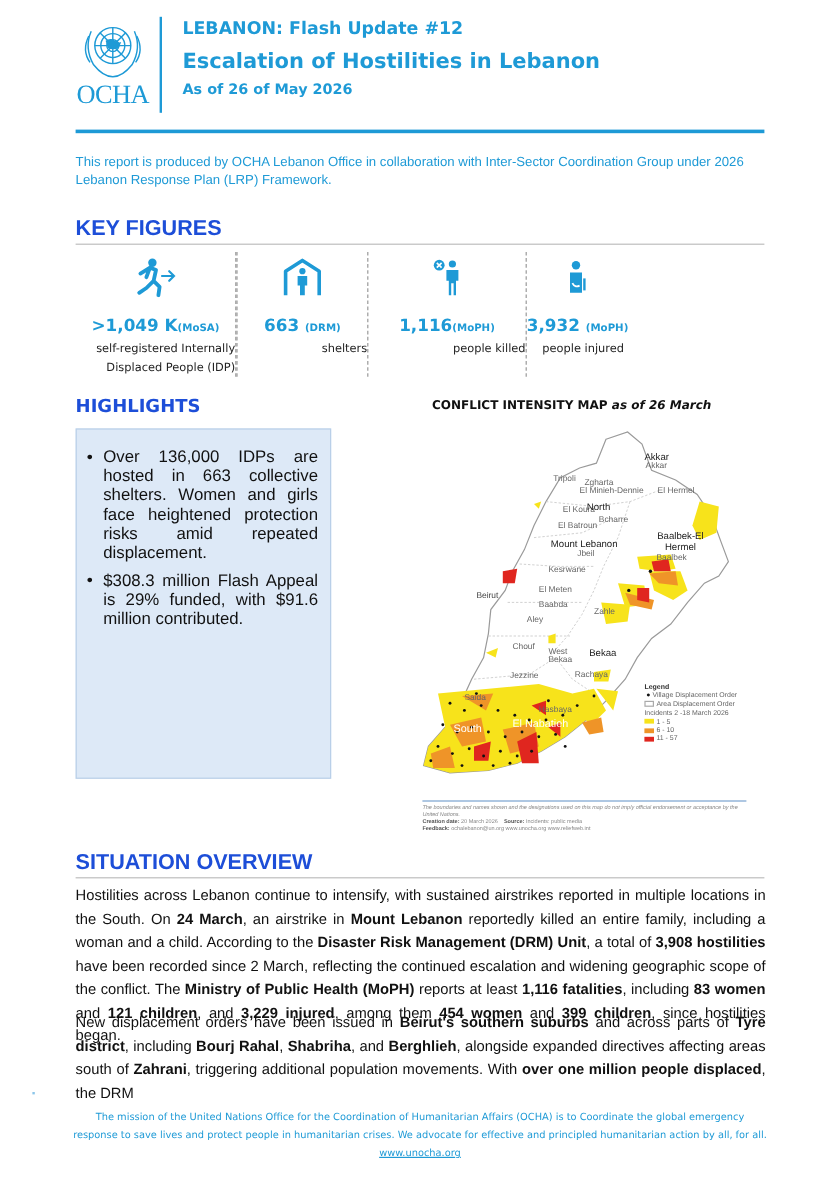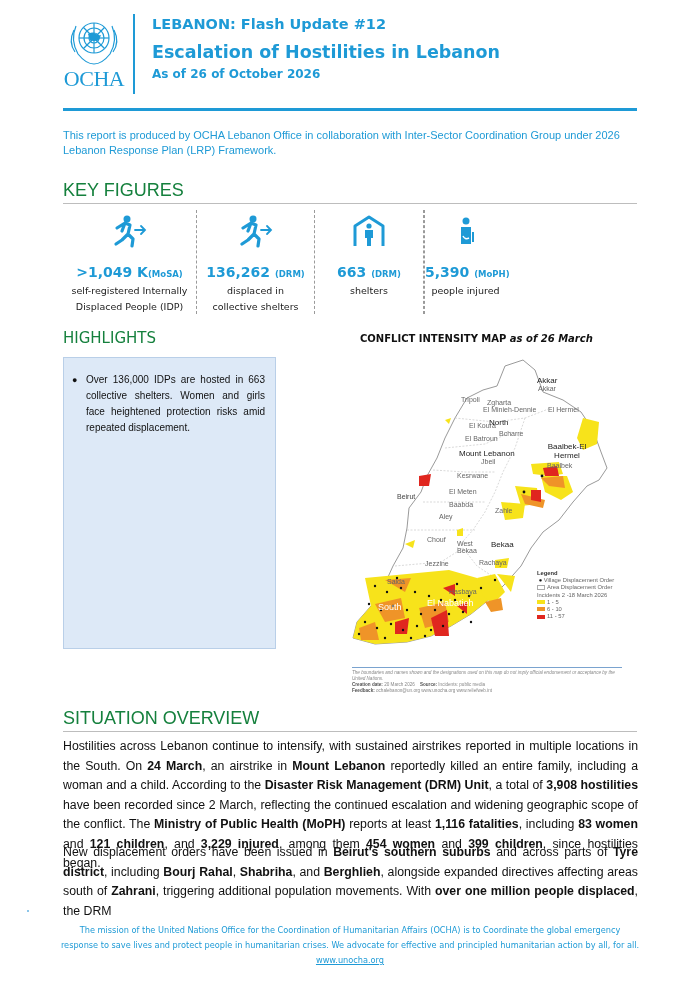--- a/index.html
+++ b/index.html
@@ -8,34 +8,34 @@
   .logo { position:absolute; left:60px; top:10px; width:68px; height:78px; }
   .logo-emblem { position:absolute; left:6px; top:2px; width:56px; height:56px; }
   .logo-text { position:absolute; left:0; top:56px; width:68px; text-align:center; font-family:Liberation Serif, serif; font-size:22px; color:#1e9ad6; letter-spacing:-0.5px; }
   .header-rule { position:absolute; left:133px; top:14px; width:2px; height:80px; background:#1e9ad6; }
   .h-kicker { position:absolute; left:152px; top:16px; font-family:"DejaVu Sans", sans-serif; font-weight:bold; font-size:14.5px; color:#1e9ad6; }
   .h-title { position:absolute; left:152px; top:42px; font-family:"DejaVu Sans", sans-serif; font-weight:bold; font-size:17.5px; color:#1e9ad6; }
   .h-date { position:absolute; left:152px; top:67px; font-family:"DejaVu Sans", sans-serif; font-weight:bold; font-size:12px; color:#1e9ad6; }
   .top-bar { position:absolute; left:63px; top:108px; width:574px; height:3px; background:#1e9ad6; }
   .intro { position:absolute; left:63px; top:128px; width:578px; font-size:11px; line-height:15px; color:#1e9ad6; }
   
-  .section-title { position:absolute; left:63px; font-family:"Liberation Sans", sans-serif; font-weight:normal; font-size:18px; color:#15803d; }
+  .section-title { position:absolute; left:63px; font-family:"Liberation Sans", sans-serif; font-weight:bold; font-size:18px; color:#1d4ed8; }
   .section-rule { position:absolute; left:63px; width:574px; height:1px; background:#bdbdbd; }
   
   .kf-row { position:absolute; left:63px; top:210px; width:574px; height:104px; display:flex; }
   .kf { position:relative; height:104px; text-align:center; }
   .kf-sep { width:0; border-left:1px dashed #9a9a9a; height:104px; }
   .kf-icon { height:38px; display:flex; justify-content:center; align-items:center; margin-top:2px; }
   .kf-value { font-family:"DejaVu Sans", sans-serif; font-weight:bold; font-size:14px; color:#1e9ad6; margin-top:14px; white-space:nowrap; }
   .kf-src { font-size:8.5px; font-weight:bold; }
-  .kf-label { font-family:"DejaVu Sans", sans-serif; font-size:9.5px; color:#222; line-height:16px; margin-top:3px; }
+  .kf-label { font-family:"DejaVu Sans", sans-serif; font-size:9.5px; color:#222; line-height:16px; margin-top:3px;text-align:right; }
   
   .hl-box { position:absolute; left:63px; top:357px; width:213px; height:292px; background:#dde9f7; border:1px solid #b9cfe8; box-sizing:border-box; }
   .hl-list { list-style:none; margin:0; padding:14px 10px 0 8px; }
-  .hl-item { position:relative; padding-left:14px; font-size:10px; line-height:16px; text-align:justify; margin-bottom:7px; color:#111; }
+  .hl-item { position:relative; padding-left:14px; font-size:14px; line-height:16px; text-align:justify; margin-bottom:7px; color:#111; }
   .hl-item::before { content:"●"; position:absolute; left:0; top:0; font-size:9px; }
   
   .map-title { position:absolute; left:360px; top:333px; font-family:"DejaVu Sans", sans-serif; font-weight:bold; font-size:10px; color:#111; }
   .map-title i { font-style:italic; }
   .map-wrap { position:absolute; left:345px; top:352px; width:300px; height:300px; }
   .map-label { position:absolute; font-size:7px; color:#666; white-space:nowrap; }
   .map-label.gov { font-size:8px; color:#222; }
   .legend { position:absolute; left:537px; top:570px; font-size:5.8px; color:#666; line-height:7.2px; }
   .legend-title { color:#333; font-weight:bold; }
   .sw { display:inline-block; width:8px; height:4px; margin-right:2px; vertical-align:middle; }
@@ -66,83 +66,85 @@
       <path d="M10 14 Q4 28 12 42 Q20 52 28 52 Q36 52 44 42 Q52 28 46 14"></path>
       <path d="M8 18 Q2 30 9 40 M48 18 Q54 30 47 40"></path>
     </g>
     <path d="M22 22 q4 -3 8 0 q3 2 5 1 l-2 5 q-5 2 -9 0 z" fill="#1e9ad6"></path>
   </svg>
   <div class="logo-text">OCHA</div>
 </div>
 <div class="header-rule"></div>
 <div class="h-kicker">LEBANON: Flash Update #12</div>
 <div class="h-title">Escalation of Hostilities in Lebanon</div>
-<div class="h-date">As of 26 of October 2026</div>
+<div class="h-date">As of 26 of May 2026</div>
 <div class="top-bar"></div>
 <div class="intro">This report is produced by OCHA Lebanon Office in collaboration with Inter-Sector Coordination Group under 2026 Lebanon Response Plan (LRP) Framework.</div>
 
 <div class="section-title" style="top:180px;">KEY FIGURES</div>
 <div class="section-rule" style="top:203px;"></div>
 
 <div class="kf-row">
   <div class="kf" style="width:133px;">
     <div class="kf-icon">
       <svg width="36" height="34" viewBox="0 0 36 34">
         <circle cx="15" cy="5" r="3.5" fill="#1e9ad6"></circle>
         <path d="M5 14 L13 9 L18 11 L16 20 L21 25 L20 32 M16 20 L10 26 L4 30 M13 9 L10 17" stroke="#1e9ad6" stroke-width="3.2" fill="none" stroke-linecap="round" stroke-linejoin="round"></path>
         <path d="M23 16 H33 M29 12 L33 16 L29 20" stroke="#1e9ad6" stroke-width="1.8" fill="none" stroke-linecap="round"></path>
       </svg>
     </div>
     <div class="kf-value"><span>&gt;1,049 K</span><span class="kf-src">(MoSA)</span></div>
     <div class="kf-label">self-registered Internally Displaced People (IDP)</div>
   </div>
   <div class="kf-sep"></div>
-  <div class="kf" style="width:117px;">
-    <div class="kf-icon">
-      <svg width="36" height="34" viewBox="0 0 36 34">
-        <circle cx="15" cy="5" r="3.5" fill="#1e9ad6"></circle>
-        <path d="M5 14 L13 9 L18 11 L16 20 L21 25 L20 32 M16 20 L10 26 L4 30 M13 9 L10 17" stroke="#1e9ad6" stroke-width="3.2" fill="none" stroke-linecap="round" stroke-linejoin="round"></path>
-        <path d="M23 16 H33 M29 12 L33 16 L29 20" stroke="#1e9ad6" stroke-width="1.8" fill="none" stroke-linecap="round"></path>
-      </svg>
-    </div>
-    <div class="kf-value"><span>136,262</span> <span class="kf-src">(DRM)</span></div>
-    <div class="kf-label" style="padding:0 6px;">displaced in collective shelters</div>
-  </div>
   <div class="kf-sep"></div>
   <div class="kf" style="width:108px;">
     <div class="kf-icon">
       <svg width="34" height="34" viewBox="0 0 34 34">
         <path d="M3 32 V12 L17 3 L31 12 V32" stroke="#1e9ad6" stroke-width="3" fill="none" stroke-linejoin="round"></path>
         <circle cx="17" cy="12" r="2.6" fill="#1e9ad6"></circle>
         <path d="M13 16 H21 V24 H19 V32 H15 V24 H13 Z" fill="#1e9ad6"></path>
       </svg>
     </div>
     <div class="kf-value"><span>663</span> <span class="kf-src">(DRM)</span></div>
     <div class="kf-label">shelters</div>
   </div>
   <div class="kf-sep"></div>
+  <div class="kf" style="width:131px;">
+    <div class="kf-icon">
+      <svg width="30" height="34" viewBox="0 0 30 34">
+        <circle cx="8" cy="7" r="4.5" fill="#1e9ad6"></circle>
+        <path d="M6 5 L10 9 M10 5 L6 9" stroke="#fff" stroke-width="1.4"></path>
+        <circle cx="19" cy="6" r="3" fill="#1e9ad6"></circle>
+        <path d="M14 11 H24 V20 H22 V32 H20 V22 H18 V32 H16 V20 H14 Z" fill="#1e9ad6"></path>
+      </svg>
+    </div>
+    <div class="kf-value"><span>1,116</span><span class="kf-src">(MoPH)</span></div>
+    <div class="kf-label">people killed</div>
+  </div>
   <div class="kf-sep"></div>
   <div class="kf" style="width:81px;">
     <div class="kf-icon">
       <svg width="24" height="34" viewBox="0 0 24 34">
         <circle cx="12" cy="7" r="3.5" fill="#1e9ad6"></circle>
         <path d="M7 13 H17 V30 H7 Z" fill="#1e9ad6"></path>
         <path d="M9 22 q2 4 6 2" stroke="#fff" stroke-width="1.5" fill="none"></path>
         <rect x="18" y="18" width="2" height="10" fill="#1e9ad6"></rect>
       </svg>
     </div>
-    <div class="kf-value"><span>5,390</span> <span class="kf-src">(MoPH)</span></div>
+    <div class="kf-value"><span>3,932</span> <span class="kf-src">(MoPH)</span></div>
     <div class="kf-label">people injured</div>
   </div>
 </div>
 
 <div class="section-title" style="top:329px; font-family:'DejaVu Sans', sans-serif; font-size:15px;">HIGHLIGHTS</div>
 <div class="hl-box">
   <ul class="hl-list">
     <li class="hl-item">Over 136,000 IDPs are hosted in 663 collective shelters. Women and girls face heightened protection risks amid repeated displacement.</li>
+    <li class="hl-item">$308.3 million Flash Appeal is 29% funded, with $91.6 million contributed.</li>
   </ul>
 </div>
 
 <div class="map-title"><span>CONFLICT INTENSITY MAP</span> <i>as of 26 March</i></div>
 <div class="map-wrap">
   <svg width="300" height="300" viewBox="0 0 300 300">
 
     <path d="M160 14 L178 8 L190 18 L198 40 L218 48 L236 60 L248 78 L256 100 L262 116 L254 128 L242 134 L228 150 L214 168 L198 180 L186 196 L176 214 L160 232 L146 246 L126 262 L106 274 L86 284 L62 290 L30 292 L8 286 L12 270 L26 254 L38 236 L48 214 L58 196 L62 176 L64 156 L76 140 L82 124 L92 106 L100 86 L110 66 L122 46 L138 38 L152 34 Z" fill="#ffffff" stroke="#9a9a9a" stroke-width="1"></path>
 
     <g fill="none" stroke="#c8c8c8" stroke-width="0.7" stroke-dasharray="2 1.5">

